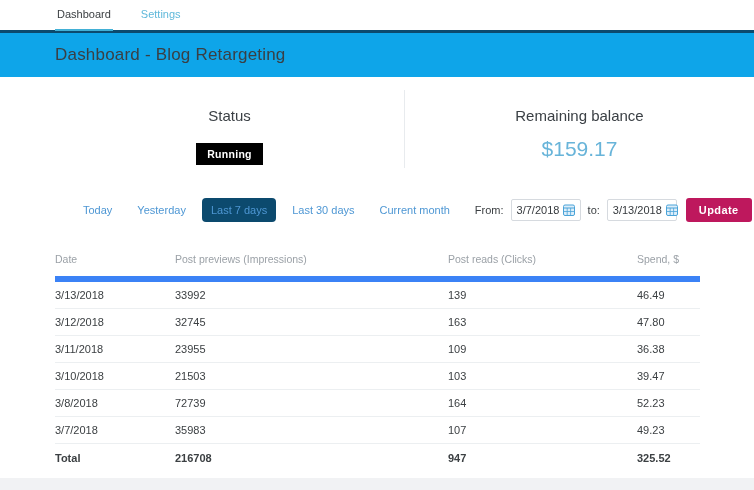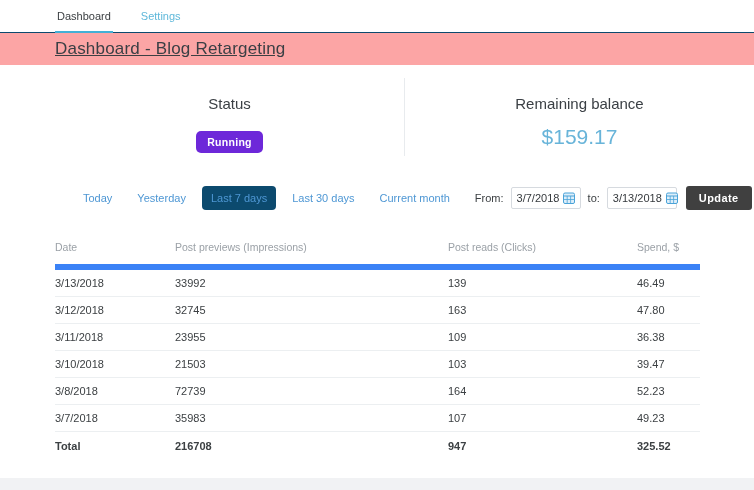--- a/index.html
+++ b/index.html
@@ -7,54 +7,54 @@
   body {
     width: 754px; height: 490px; position: relative; overflow: hidden;
     background: #ffffff; color: #3c4043;
     font-family: "Liberation Sans", sans-serif; font-size: 11px;
   }
 
   
   .tabbar {
     display: flex; align-items: flex-end;
     height: 33px; padding-left: 55px; padding-right: 9px;
-    border-bottom: 1px solid #0c4a6e; background: #fff;
+    border-bottom: 3px solid #0c4a6e; background: #fff;
   }
   .tab {
     position: relative; font-size: 11px; padding: 0 2px 10px 2px;
     margin-right: 26px; cursor: pointer; color: #5fb8da;
   }
   .tab.active { color: #3c4043; font-weight: 500; }
   .tab.active::after {
     content: ""; position: absolute; left: 0; right: 0; bottom: -1px;
     height: 2px; background: #42b0d6;
   }
 
   
   .titlebar {
-    height: 32px; background: #fca5a5;
-    display: flex; align-items: center; padding-left: 55px; text-decoration: underline;
+    height: 44px; background: #0ea5e9;
+    display: flex; align-items: center; padding-left: 55px;
   }
   .titlebar h1 {
     margin: 0; font-size: 17px; font-weight: 400; color: #3a3f44;
     letter-spacing: 0.2px;
   }
 
   
   .summary { display: flex; height: 104px; padding-left: 55px; }
   .summary-col {
     flex: 1; display: flex; flex-direction: column; align-items: center;
     padding-top: 30px;
   }
   .summary-label { font-size: 15px; color: #3b4045; }
   .vdivider { width: 1px; background: #e8ebee; margin: 13px 0; }
   .badge {
-    margin-top: 19px; background: #6d28d9; color: #fff;
+    margin-top: 19px; background: #000000; color: #fff;
     font-size: 10.5px; font-weight: bold; letter-spacing: 0.3px;
-    padding: 5px 11px; border-radius: 5px;
+    padding: 5px 11px; border-radius: 0;
   }
   .balance-value { margin-top: 13px; font-size: 21px; color: #68b4d9; }
 
   
   .filterbar {
     display: flex; align-items: center;
     padding: 14px 4px 0 55px; height: 44px; font-size: 11px; margin-left: 19px;
   }
   .preset {
     color: #4e97d4; padding: 6px 9px; margin-right: 7px;
@@ -64,21 +64,21 @@
   .from-label { color: #3c4043; margin: 0 7px 0 9px; }
   .to-label { color: #3c4043; margin: 0 7px; }
   .dateinput {
     display: inline-flex; align-items: center; justify-content: space-between;
     width: 70px; padding: 4px 5px; background: #fff;
     border: 1px solid #d6dadf; border-radius: 2px;
     font-size: 11px; color: #35393d; cursor: text;
   }
   .cal-icon { width: 12px; height: 12px; display: inline-block; margin-left: 4px; }
   .update-btn {
-    margin-left: 9px; background: #404040; color: #fff; border: none;
+    margin-left: 9px; background: #be185d; color: #fff; border: none;
     border-radius: 3px; font-family: inherit; font-size: 11px; font-weight: bold;
     letter-spacing: 0.4px; padding: 6px 13px; cursor: pointer;
   }
 
   
   .data-table {
     width: 645px; margin: 20px 0 0 55px;
     border-collapse: collapse; font-size: 11px;
   }
   .data-table th {

